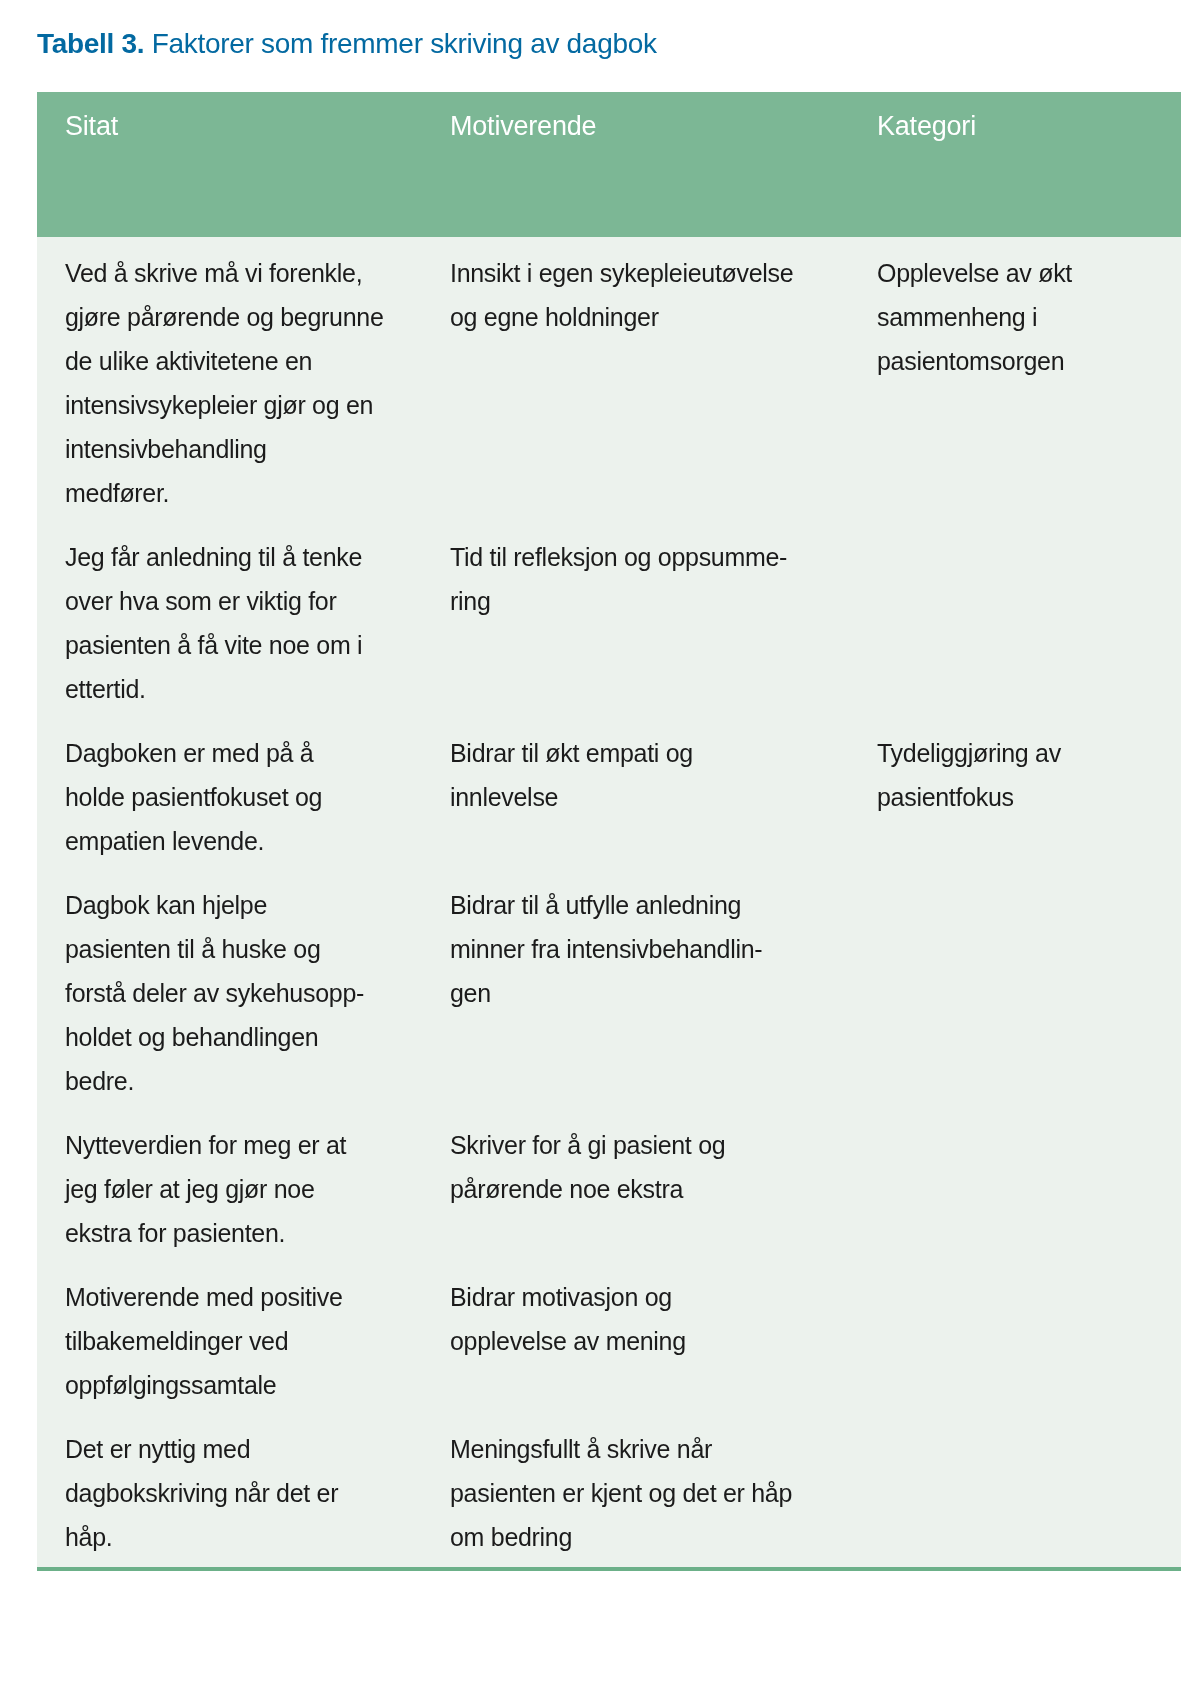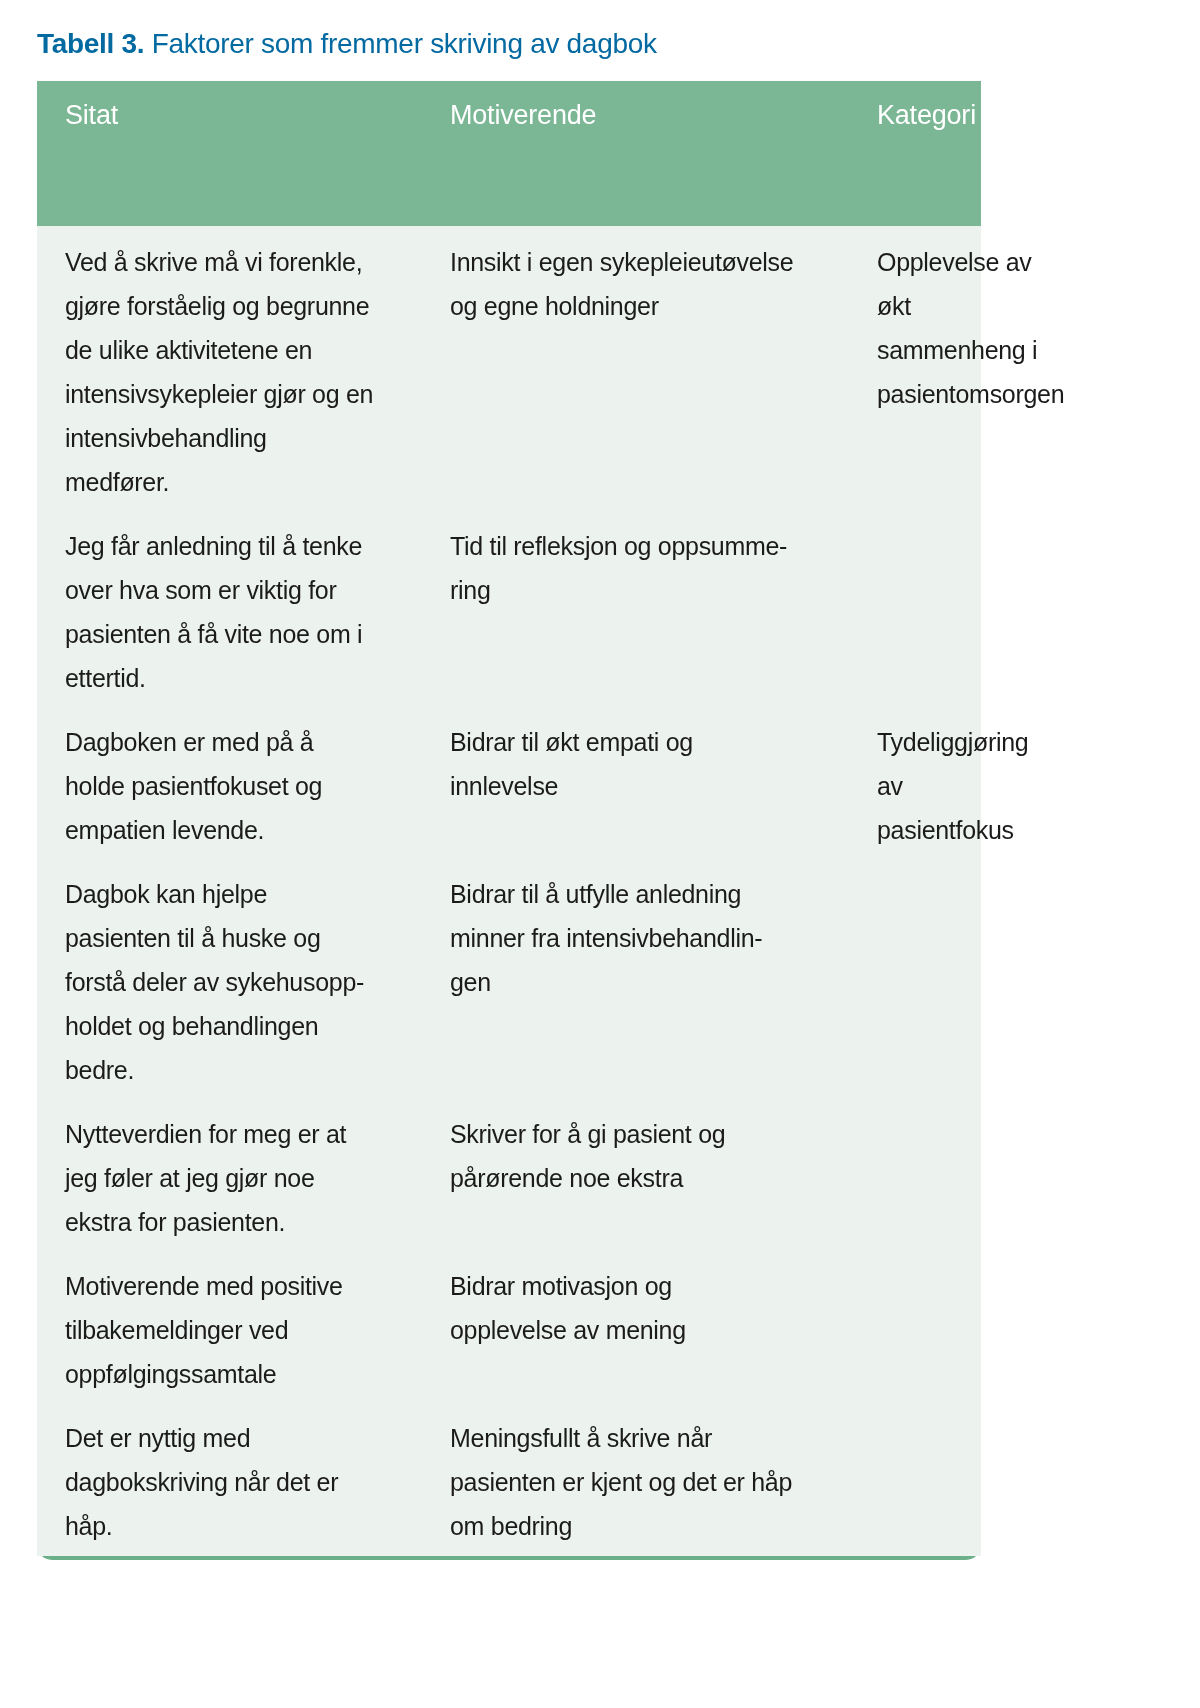--- a/index.html
+++ b/index.html
@@ -17,24 +17,23 @@
   .table-title {
     margin-left: 37px;
     font-size: 28px;
     letter-spacing: -0.3px;
     color: #0369a1;
   }
   .table-title .title-label { font-weight: bold; }
   .table-title .title-text { font-weight: normal; }
   .factors-table {
     margin-left: 37px;
-    margin-top: 21px;
-    width: 944px;
+    margin-top: 32px;
+    width: 1144px;
     border-bottom: 4px solid #6cb089;
-    border-radius: 15px;
   }
   .thead {
     background: #7cb795;
     height: 145px;
     display: grid;
     grid-template-columns: 385px 427px 1fr;
     padding: 18px 28px 0 28px;
     align-items: start;
   }
   .thead .th {
@@ -77,21 +76,21 @@
     <div class="thead">
       <div class="th">Sitat</div>
       <div class="th">Motiverende</div>
       <div class="th">Kategori</div>
     </div>
 
     <div class="tbody">
 
       <div class="tr">
         <div class="td">Ved å skrive må vi forenkle,
-gjøre forståelig og begrunne
+gjøre pårørende og begrunne
 de ulike aktivitetene en
 intensivsykepleier gjør og en
 intensivbehandling
 medfører.</div>
         <div class="td">Innsikt i egen sykepleieutøvelse
 og egne holdninger</div>
         <div class="td">Opplevelse av økt
 sammenheng i
 pasientomsorgen</div>
       </div>

